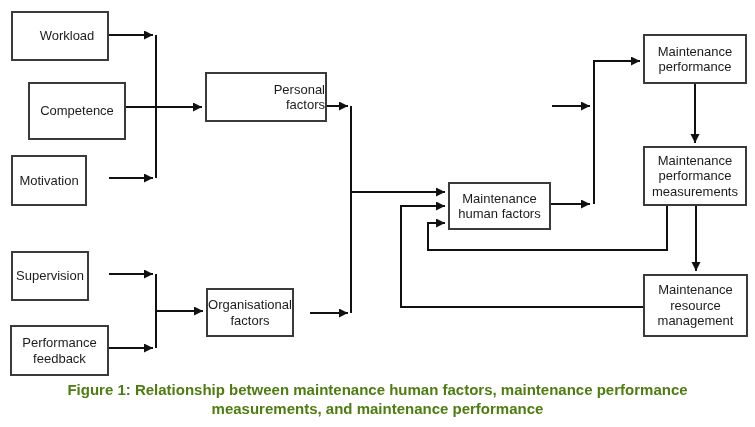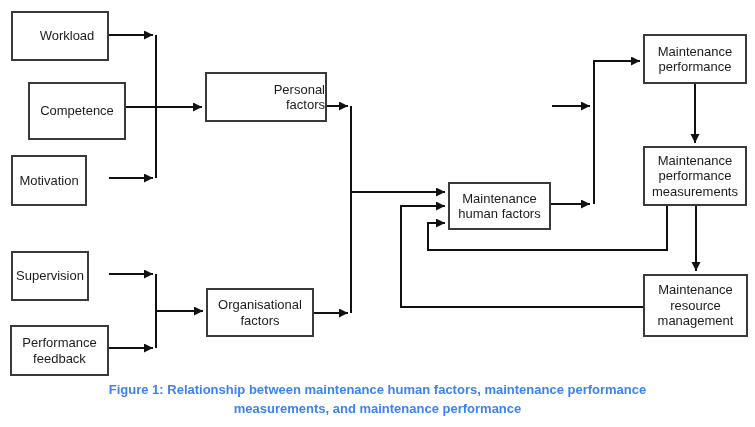--- a/index.html
+++ b/index.html
@@ -38,23 +38,23 @@
     display: block;
     width: 100%;
   }
   .caption {
     position: absolute;
     left: 0;
     top: 381px;
     width: 755px;
     text-align: center;
     font-weight: bold;
-    font-size: 13px;
+    font-size: 15px;
     line-height: 18.5px;
-    color: #3b82f6;
+    color: #4d7c0f;
     white-space: pre-line;
   }
 </style>
 </head>
 <body>
 
 <div class="stage">
 
   <svg class="edges-layer" width="755" height="380" viewBox="0 0 755 380">
     <defs>
@@ -110,21 +110,21 @@
 
   <div class="node" style="left:11px; top:251px; width:78px; height:50px;">
     <span>Supervision</span>
   </div>
 
   <div class="node" style="left:10px; top:325px; width:99px; height:51px;">
     <span>Performance
 feedback</span>
   </div>
 
-  <div class="node" style="left:206px; top:288px; width:108px; height:49px;">
+  <div class="node" style="left:206px; top:288px; width:88px; height:49px;">
     <span>Organisational
 factors</span>
   </div>
 
 
   <div class="node" style="left:448px; top:182px; width:103px; height:48px;">
     <span>Maintenance
 human factors</span>
   </div>
 

